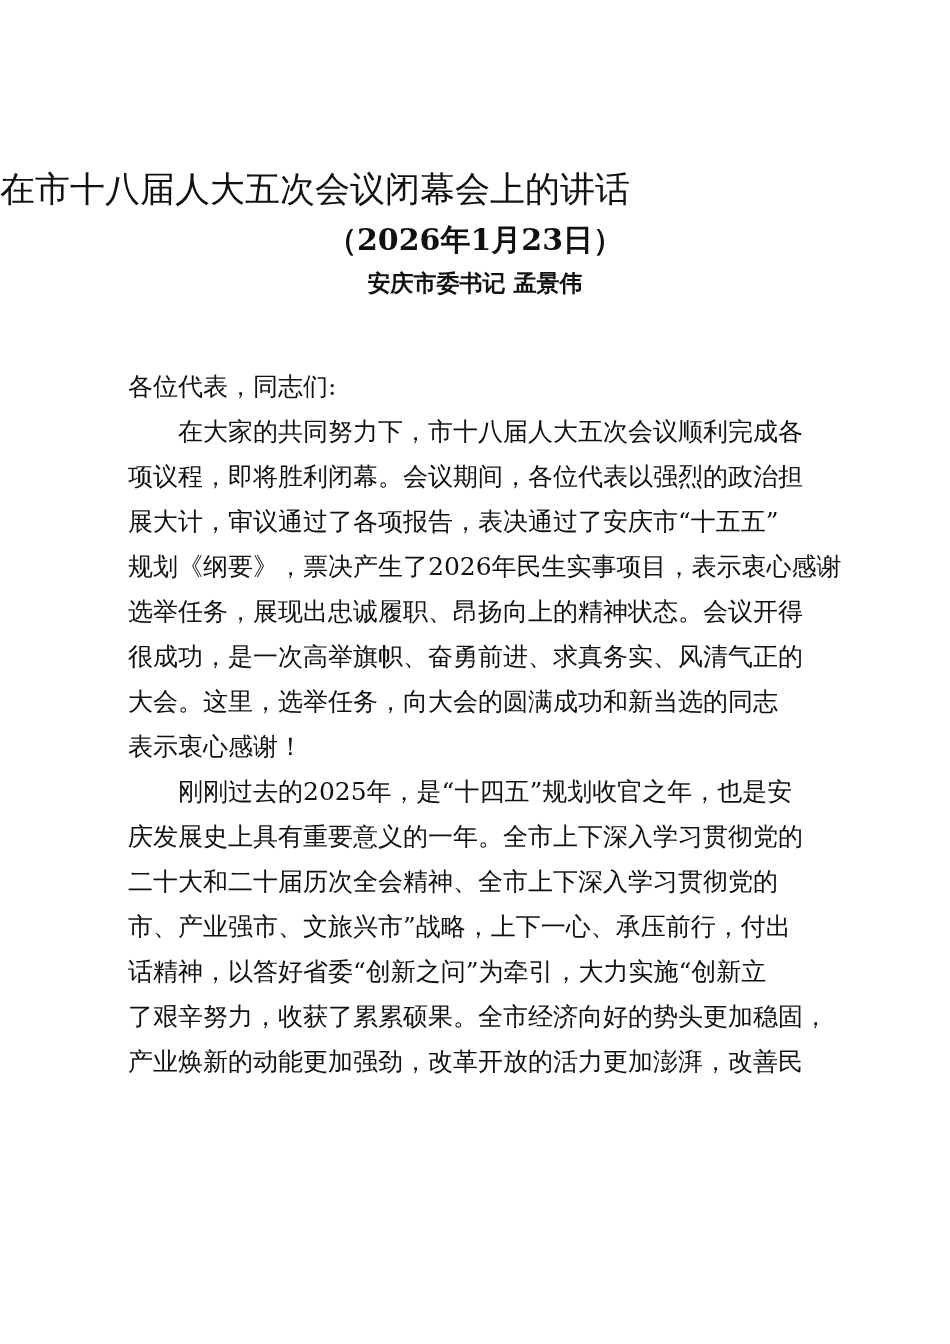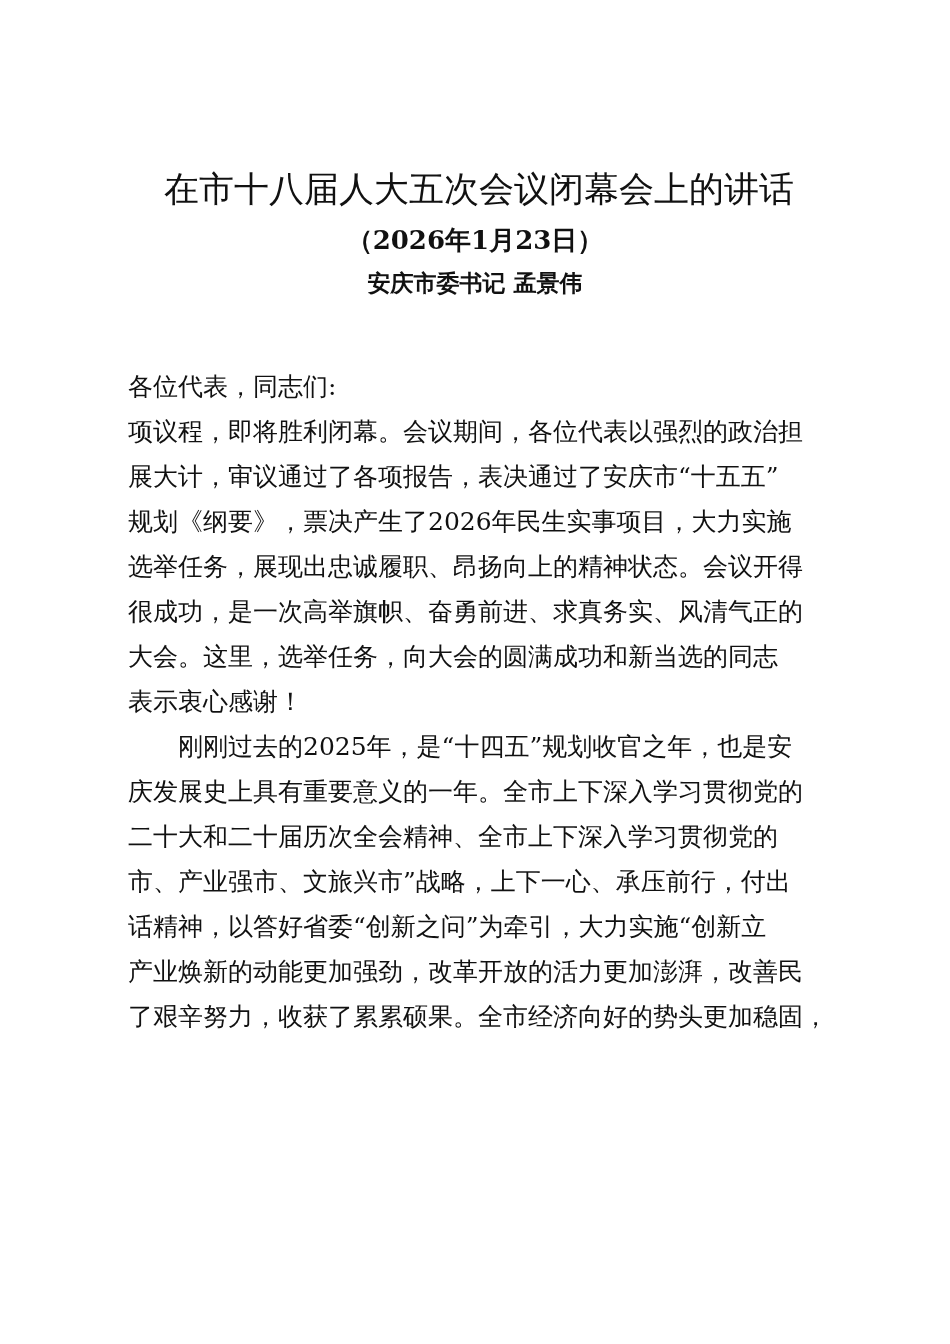--- a/index.html
+++ b/index.html
@@ -21,34 +21,34 @@
       top: 0;
       width: 950px;
       height: 1344px;
       background: #ffffff;
     }
     .title {
       position: absolute;
       left: 0;
       top: 166px;
       width: 794px;
-      text-align: right;
+      text-align: left;
       font-size: 35px;
       line-height: 46px;
       font-weight: normal;
       letter-spacing: 0px;
       margin: 0;
     }
     .date {
       position: absolute;
       left: 0;
       top: 224px;
       width: 950px;
       text-align: center;
-      font-size: 26px;
+      font-size: 30px;
       line-height: 32px;
       font-weight: bold;
       margin: 0;
     }
     .author {
       position: absolute;
       left: 0;
       top: 266px;
       width: 950px;
       text-align: center;
@@ -80,32 +80,33 @@
 
 <div class="page">
   <h1 class="title">在市十八届人大五次会议闭幕会上的讲话</h1>
   <div class="date">（2026年1月23日）</div>
   <div class="author">安庆市委书记 孟景伟</div>
 
   <div class="body-text">
     <span class="line">各位代表，同志们:</span>
 
     <div>
+      <span class="line indent">在大家的共同努力下，市十八届人大五次会议顺利完成各</span>
       <span class="line">项议程，即将胜利闭幕。会议期间，各位代表以强烈的政治担</span>
       <span class="line">展大计，审议通过了各项报告，表决通过了安庆市“十五五”</span>
-      <span class="line">规划《纲要》，票决产生了2026年民生实事项目，大力实施</span>
+      <span class="line">规划《纲要》，票决产生了2026年民生实事项目，表示衷心感谢</span>
       <span class="line">选举任务，展现出忠诚履职、昂扬向上的精神状态。会议开得</span>
       <span class="line">很成功，是一次高举旗帜、奋勇前进、求真务实、风清气正的</span>
       <span class="line">大会。这里，选举任务，向大会的圆满成功和新当选的同志</span>
       <span class="line">表示衷心感谢！</span>
     </div>
 
     <div>
       <span class="line indent">刚刚过去的2025年，是“十四五”规划收官之年，也是安</span>
       <span class="line">庆发展史上具有重要意义的一年。全市上下深入学习贯彻党的</span>
       <span class="line">二十大和二十届历次全会精神、全市上下深入学习贯彻党的</span>
       <span class="line">市、产业强市、文旅兴市”战略，上下一心、承压前行，付出</span>
       <span class="line">话精神，以答好省委“创新之问”为牵引，大力实施“创新立</span>
+      <span class="line">了艰辛努力，收获了累累硕果。全市经济向好的势头更加稳固，</span>
       <span class="line">产业焕新的动能更加强劲，改革开放的活力更加澎湃，改善民</span>
-      <span class="line">了艰辛努力，收获了累累硕果。全市经济向好的势头更加稳固，</span>
     </div>
   </div>
 </div>
 
 </body></html>

